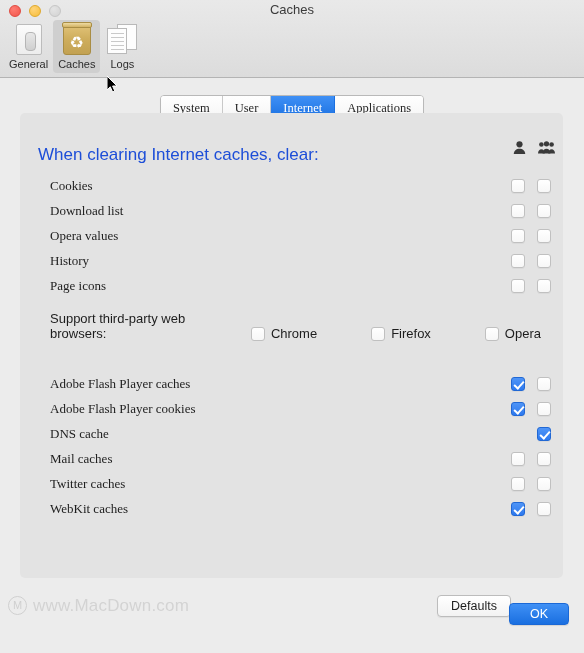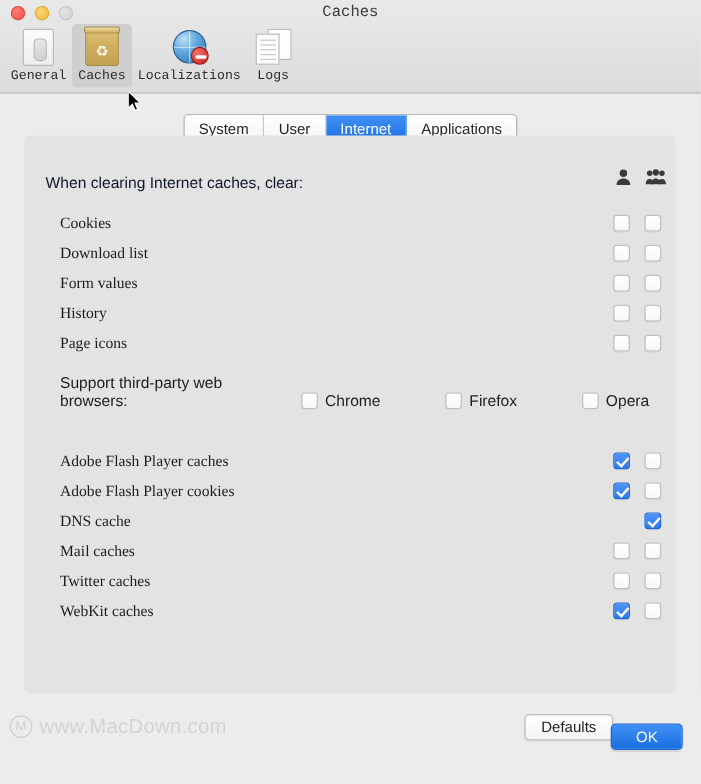--- a/index.html
+++ b/index.html
@@ -9,21 +9,20 @@
     -webkit-font-smoothing: antialiased;
     overflow: hidden;
   }
   body { background: #ececec; position: relative; }
 
   
   .titlebar {
     position: absolute; left: 0; top: 0; width: 584px; height: 78px;
     background: linear-gradient(to bottom, #e9e9e9 0%, #dcdcdc 100%);
     border-bottom: 1px solid #b4b4b4;
-    font-family: Liberation Mono, monospace;
   }
   .traffic {
     position: absolute; left: 9px; top: 5px;
     display: flex; gap: 8px; align-items: center;
   }
   .tl { width: 12px; height: 12px; border-radius: 50%; display: block; }
   .tl.red    { background: radial-gradient(circle at 35% 30%, #ff7b72, #f1564c); border: 1px solid #e04a40; }
   .tl.yellow { background: radial-gradient(circle at 35% 30%, #ffd479, #f6bd3b); border: 1px solid #e0a92c; }
   .tl.gray   { background: radial-gradient(circle at 35% 30%, #e4e4e4, #d2d2d2); border: 1px solid #c6c6c6; }
 
@@ -115,35 +114,35 @@
     display: flex; justify-content: center;
   }
   .segmented {
     display: flex; height: 22px;
     border: 1px solid #b9b9b9; border-radius: 4px; overflow: hidden;
     background: #fff; box-shadow: 0 1px 1px rgba(0,0,0,.07);
   }
   .seg {
     padding: 12px 12px; display: flex; align-items: center; justify-content: center;
     font-size: 12.5px; color: #262626; background: linear-gradient(to bottom,#ffffff,#f4f4f4);
-    border-right: 1px solid #c9c9c9; cursor: default; white-space: nowrap;
+    border-right: 1px solid #c9c9c9; cursor: default; white-space: nowrap; font-family: Liberation Serif, serif;
   }
   .seg:last-child { border-right: none; }
   .seg.active {
     background: linear-gradient(to bottom,#3f90f5 0%,#1a6fe0 100%);
     color: #fff; border-right-color: #1a6fe0;
   }
 
   
   .panel {
     position: absolute; left: 20px; top: 113px; width: 543px; height: 465px;
     background: #e3e3e3; border-radius: 5px;
   }
   .section-title {
-    position: absolute; left: 18px; top: 32px; font-size: 13px; color: #0f172a;
+    position: absolute; left: 18px; top: 32px; font-size: 17px; color: #1d4ed8;
   }
   .colhead {
     position: absolute; top: 27px; display: flex; align-items: center;
   }
   .colhead.one  { left: 492px; }
   .colhead.all  { left: 518px; }
 
   .rows { position: absolute; left: 0; top: 60px; width: 100%; }
   .row {
     position: relative; height: 25px; display: flex; align-items: center;
@@ -241,30 +240,20 @@
     <div class="tb-item selected">
       <div class="tb-ico">
         <div class="ico-caches">
             <span class="lid"></span>
             <span class="recy">♻</span>
           </div>
       </div>
       <div class="tb-label">Caches</div>
     </div>
 
-    <div class="tb-item">
-      <div class="tb-ico">
-        <div class="ico-globe">
-          <span class="meridian"></span>
-            <span class="equator"></span>
-            <span class="badge"></span>
-        </div>
-      </div>
-      <div class="tb-label">Localizations</div>
-    </div>
 
     <div class="tb-item">
       <div class="tb-ico">
         <div class="ico-logs">
           <div class="pg back"></div>
           <div class="pg front">
             <i class="ln" style="top:4px"></i>
               <i class="ln" style="top:8px"></i>
             <i class="ln" style="top:12px"></i>
               <i class="ln" style="top:16px"></i>
@@ -320,21 +309,21 @@
       <span class="cb c2"></span>
     </div>
 
     <div class="row">
       <span class="row-label">Download list</span>
       <span class="cb c1"></span>
       <span class="cb c2"></span>
     </div>
 
     <div class="row">
-      <span class="row-label">Form values</span>
+      <span class="row-label">Opera values</span>
       <span class="cb c1"></span>
       <span class="cb c2"></span>
     </div>
 
     <div class="row">
       <span class="row-label">History</span>
       <span class="cb c1"></span>
       <span class="cb c2"></span>
     </div>
 

